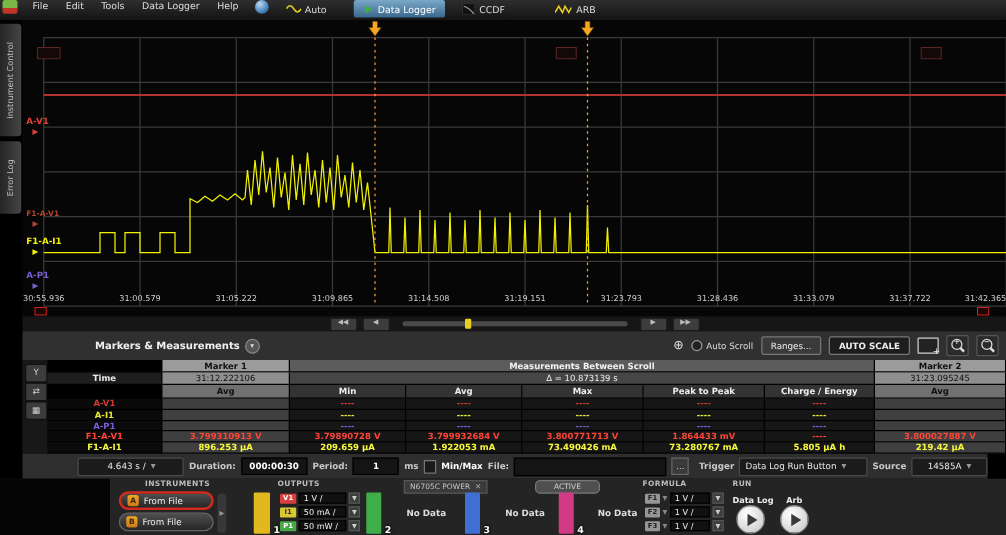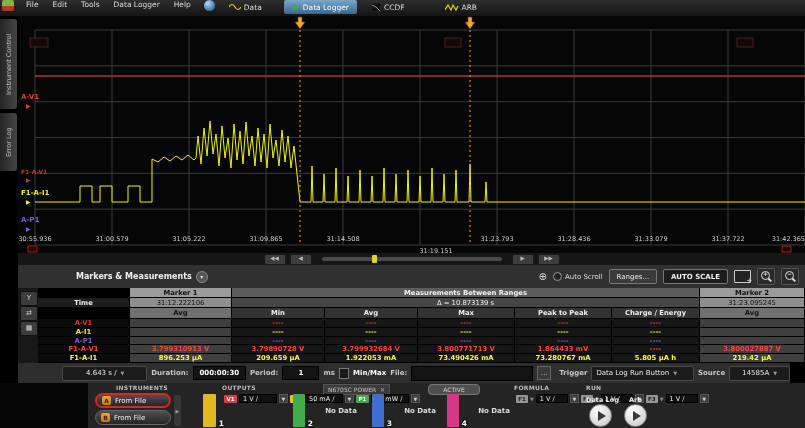--- a/index.html
+++ b/index.html
@@ -102,21 +102,21 @@
   .inst-chip{width:9px;height:9px;border-radius:2px;background:linear-gradient(#f2a828,#c87818);
              color:#3a2500;font-size:6px;font-weight:bold;display:flex;align-items:center;justify-content:center;}
   .inst-lbl{font-size:7px;color:#eee;}
   #expander{position:absolute;left:174px;top:12px;width:7px;height:31px;background:#383838;
             border-radius:2px;color:#999;font-size:5px;display:flex;align-items:center;justify-content:center;}
   .chbar{position:absolute;top:11px;width:13px;height:33px;border-radius:1px;}
   .chnum{position:absolute;right:-8px;bottom:-1px;font-size:7.5px;font-weight:bold;color:#fff;
          text-shadow:0 0 2px #000,0 0 2px #000;}
   .nodata{position:absolute;top:11px;height:33px;width:52px;display:flex;align-items:center;
           justify-content:center;font-size:7px;font-weight:bold;color:#ddd;}
-  .rowset{position:absolute;top:11px;display:flex;flex-direction:row;gap:2px;}
+  .rowset{position:absolute;top:11px;display:flex;flex-direction:column;gap:2px;}
   .orow{display:flex;align-items:center;gap:2px;height:9px;}
   .ochip{width:13px;height:8px;border-radius:1px;font-size:5.5px;font-weight:bold;
          display:flex;align-items:center;justify-content:center;}
   .oval{width:38px;height:9px;background:#101010;border:1px solid #000;color:#eee;font-size:6.5px;
         display:flex;align-items:center;padding-left:3px;box-sizing:border-box;}
   .ocar{width:9px;height:9px;background:#3d3d3d;border:1px solid #555;color:#ccc;font-size:5px;
         display:flex;align-items:center;justify-content:center;box-sizing:border-box;}
   .fchip{width:12px;height:8px;background:#969696;color:#222;border-radius:1px;font-size:5.5px;
          font-weight:bold;display:flex;align-items:center;justify-content:center;}
   .ftiny{font-size:5px;color:#888;}
@@ -144,21 +144,21 @@
     <span class="menu-item">Tools</span>
     <span class="menu-item">Data Logger</span>
     <span class="menu-item">Help</span>
     <div class="orb"></div>
     <div class="mode-tab">
       <span class="mt-ic">
         <svg width="12" height="8">
             <path d="M0 4 Q3 -1 6 4 T12 4" stroke="#e8d020" stroke-width="1.2" fill="none"></path>
           </svg>
       </span>
-      <span>Data</span>
+      <span>Auto</span>
     </div>
     <div class="mode-tab active" style="margin-left:14px;">
       <span class="mt-ic">
         <svg width="8" height="9">
             <polygon points="1,1 7,4.5 1,8" fill="#3fae3f"></polygon>
           </svg>
       </span>
       <span>Data Logger</span>
     </div>
     <div class="mode-tab" style="margin-left:6px;">
@@ -233,21 +233,21 @@
 
     <div class="trace-label" style="left: 3px; top: 201px; font-size: 7px; color: rgb(123, 95, 214);">A-P1</div>
     <span class="tr-arrow" style="left: 8px; top: 210px; color: rgb(123, 95, 214);">▶</span>
 
     <div id="xticks">
         <div class="tick" style="left: 17px; transform: translateX(-50%);">30:55.936</div>
         <div class="tick" style="left: 94px; transform: translateX(-50%);">31:00.579</div>
         <div class="tick" style="left: 171px; transform: translateX(-50%);">31:05.222</div>
         <div class="tick" style="left: 248px; transform: translateX(-50%);">31:09.865</div>
         <div class="tick" style="left: 325px; transform: translateX(-50%);">31:14.508</div>
-        <div class="tick" style="left: 418px; transform: translateX(-50%); margin-top: 12px;">31:19.151</div>
+        <div class="tick" style="left: 402px; transform: translateX(-50%);">31:19.151</div>
         <div class="tick" style="left: 479px; transform: translateX(-50%);">31:23.793</div>
         <div class="tick" style="left: 556px; transform: translateX(-50%);">31:28.436</div>
         <div class="tick" style="left: 633px; transform: translateX(-50%);">31:33.079</div>
         <div class="tick" style="left: 710px; transform: translateX(-50%);">31:37.722</div>
         <div class="tick" style="left: 787px; transform: translateX(-100%);">31:42.365</div>
       </div>
   </div>
 
   <div id="scrollrow">
     <div class="sbtn">◀◀</div>
@@ -285,21 +285,21 @@
   <div id="tablewrap">
     <div id="iconstrip">
       <div class="istr-btn" style="top:3px;">Y</div>
       <div class="istr-btn" style="top:18px;">⇄</div>
       <div class="istr-btn" style="top:33px;">▦</div>
     </div>
     <div id="mtable">
 
       <div class="c h-blank"></div>
       <div class="c h-light">Marker 1</div>
-      <div class="c h-between" style="grid-column:span 5;">Measurements Between Ranges</div>
+      <div class="c h-between" style="grid-column:span 5;">Measurements Between Scroll</div>
       <div class="c h-light">Marker 2</div>
 
       <div class="c h-time">Time</div>
       <div class="c h-mid">31:12.222106</div>
       <div class="c h-delta" style="grid-column:span 5;">Δ = 10.873139 s</div>
       <div class="c h-mid">31:23.095245</div>
 
       <div class="c h-blank"></div>
       <div class="c h-stat">Avg</div>
       <div class="c h-dark">Min</div>

